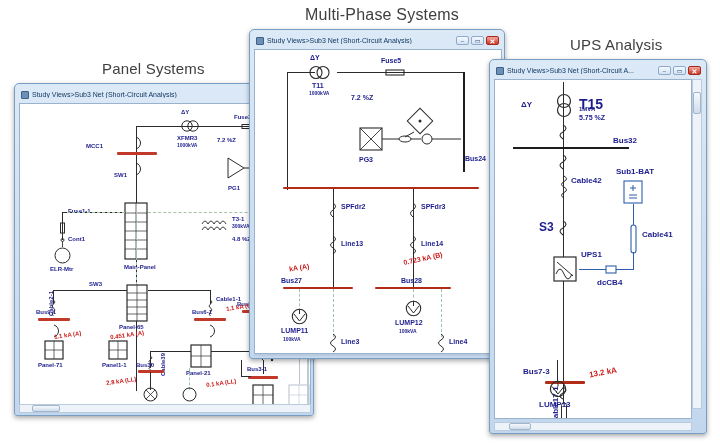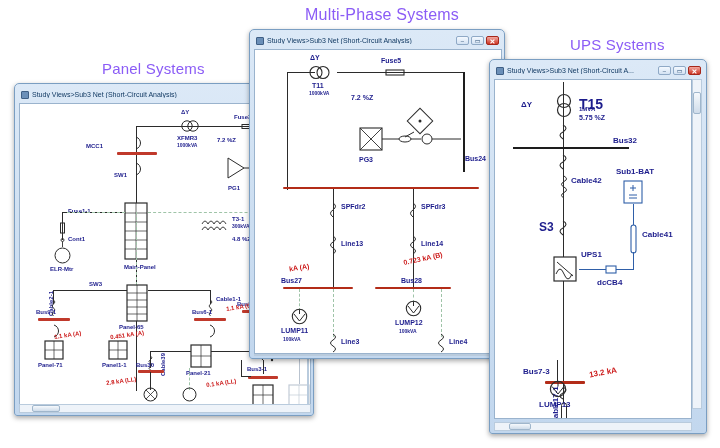--- a/index.html
+++ b/index.html
@@ -2,21 +2,21 @@
 <html><head>
 <meta charset="utf-8">
 <style>
   * { box-sizing: border-box; margin:0; padding:0; }
   body {
     width:720px; height:448px; position:relative; overflow:hidden;
     background:#ffffff;
     font-family:"Liberation Sans", sans-serif;
   }
   .caption {
-    position:absolute; font-size:15px; color:#8b5cf6; font-weight:400;
+    position:absolute; font-size:15px; color:#404040; font-weight:400;
     letter-spacing:.2px; white-space:nowrap;
   }
   
   .win { position:absolute; border:1px solid #7a9ec2; border-radius:5px 5px 3px 3px;
          background:linear-gradient(180deg,#dce9f7 0%, #cfe0f2 45%, #c2d7ee 100%);
          box-shadow:0 2px 5px rgba(0,0,0,.35); padding:3px; }
   .titlebar { height:15px; display:flex; align-items:center; gap:3px;
               padding:0 2px 0 3px; border-radius:3px 3px 0 0; }
   .tb-ico { width:8px; height:8px; background:#6b8fb8; border:1px solid #3f5f85;
             border-radius:1px; flex:none; }
@@ -49,21 +49,21 @@
   .dash { position:absolute; border-left:1px dashed #9fc4a8; }
   .dash.h { border-left:none; border-top:1px dashed #9fc4a8; }
   .bus { position:absolute; background:#c0392b; height:3px; border-radius:1px; }
   svg { position:absolute; overflow:visible; }
 </style>
 </head>
 <body>
 
 <div class="caption" style="left:102px; top:60px;">Panel Systems</div>
 <div class="caption" style="left:305px; top:6px; font-size:16px;">Multi-Phase Systems</div>
-<div class="caption" style="left:570px; top:36px;">UPS Systems</div>
+<div class="caption" style="left:570px; top:36px;">UPS Analysis</div>
 
 <div class="win" style="left:14px; top:83px; width:300px; height:333px;">
   <div class="titlebar">
     <span class="tb-ico"></span>
     <span class="tb-title">Study Views&gt;Sub3 Net (Short-Circuit Analysis)</span>
     <span class="tb-btns">
       <span class="tb-btn">
           <i>–</i>
         </span>
       <span class="tb-btn">

